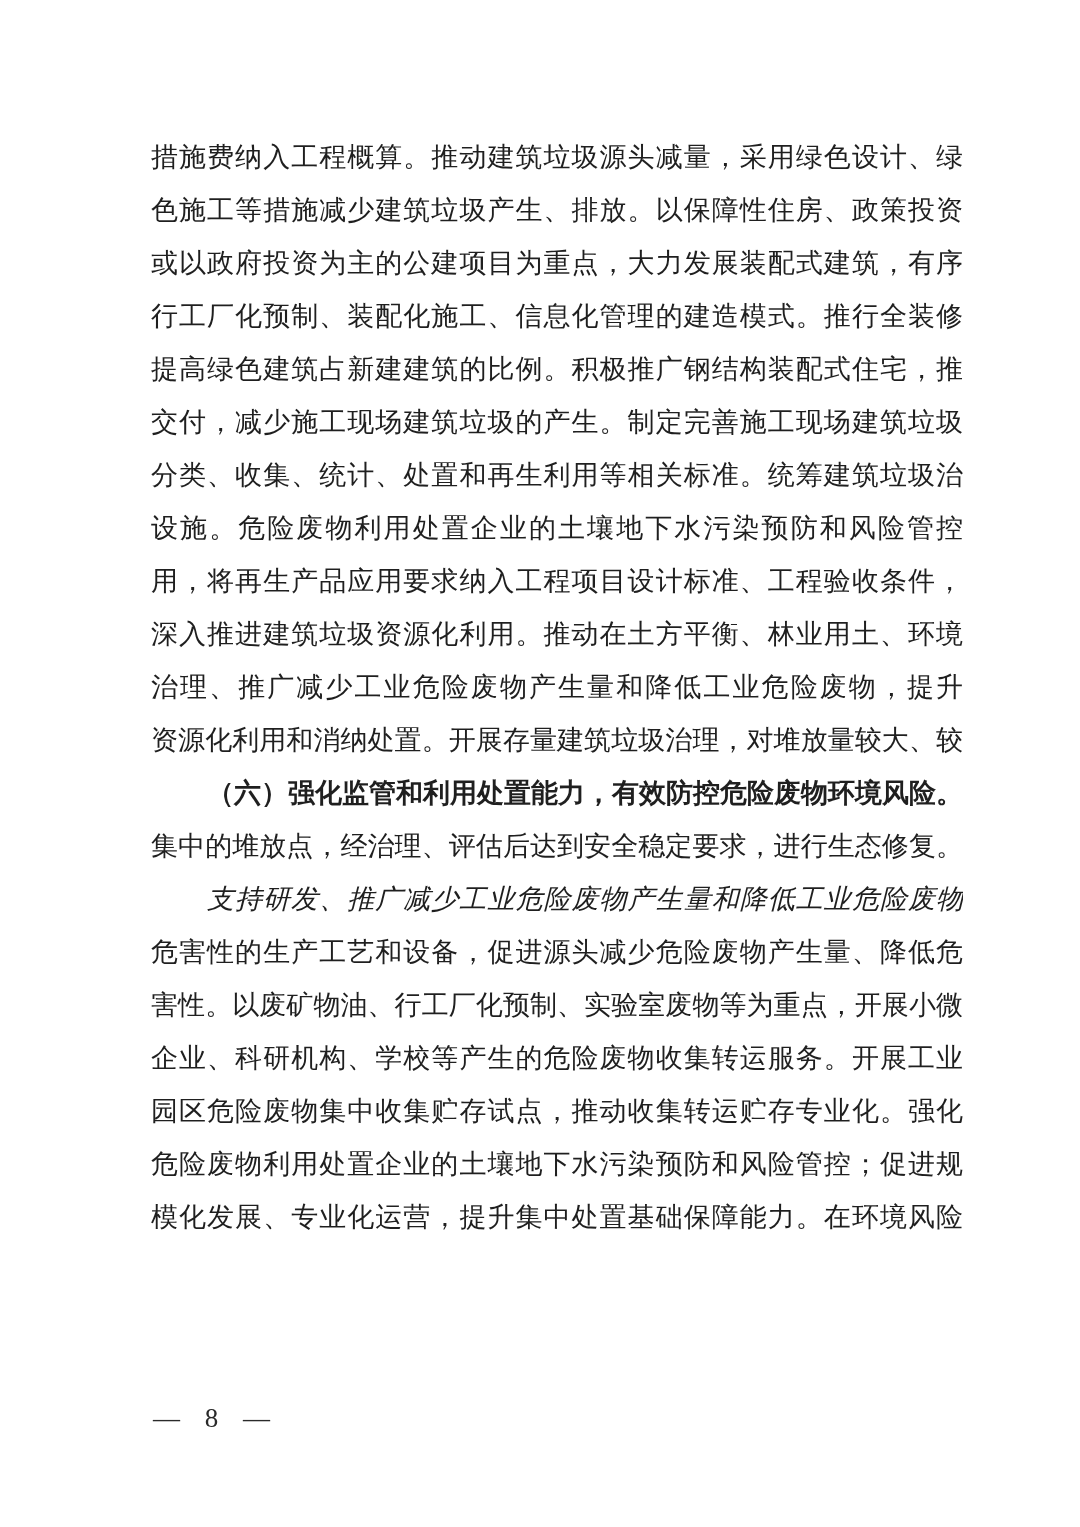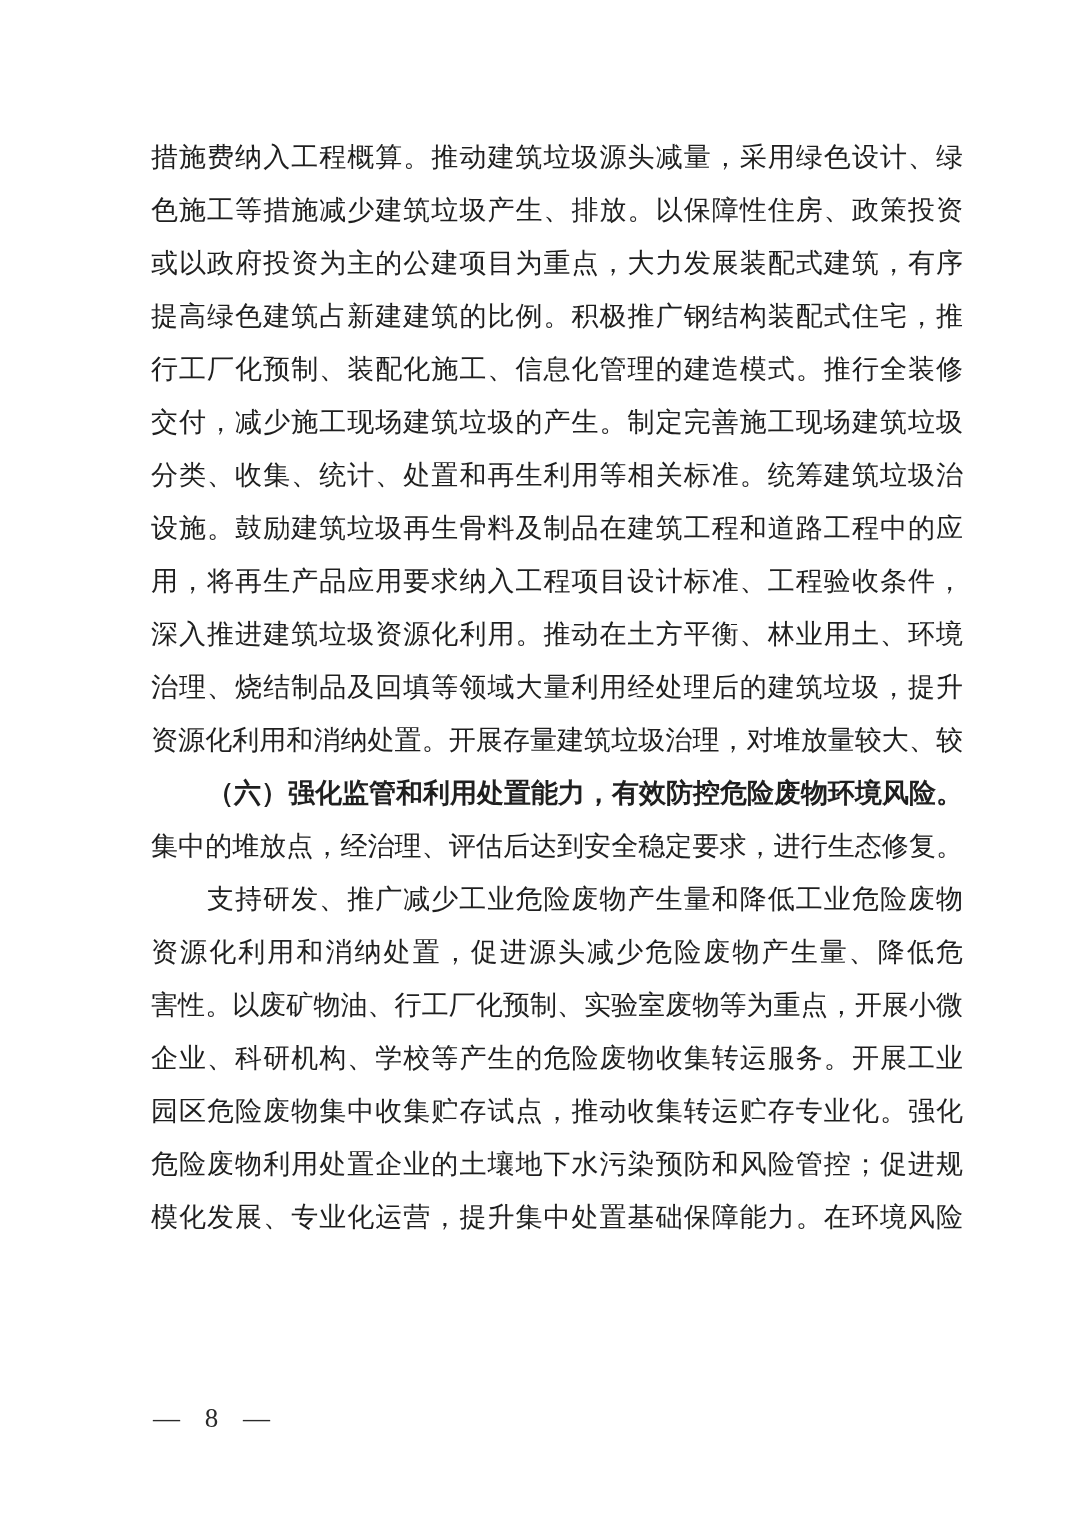--- a/index.html
+++ b/index.html
@@ -31,52 +31,53 @@
     text-align-last: justify;
     overflow: hidden;
   }
   .line.heading {
     font-weight: 700;
     text-indent: 56px;
     font-family: "Liberation Sans", sans-serif;
   }
   .line.indent {
     text-indent: 56px;
+    font-style: italic;
   }
   .footer {
     position: absolute;
     left: 139px;
     top: 1403px;
     font-size: 27px;
     letter-spacing: 2px;
     word-spacing: 14px;
     color: #2a2a2a;
   }
 </style>
 </head>
 <body>
 
 <div class="page">
   <div class="content">
     <div class="line">措施费纳入工程概算。推动建筑垃圾源头减量，采用绿色设计、绿</div>
     <div class="line">色施工等措施减少建筑垃圾产生、排放。以保障性住房、政策投资</div>
     <div class="line">或以政府投资为主的公建项目为重点，大力发展装配式建筑，有序</div>
+    <div class="line">行工厂化预制、装配化施工、信息化管理的建造模式。推行全装修</div>
     <div class="line">提高绿色建筑占新建建筑的比例。积极推广钢结构装配式住宅，推</div>
-    <div class="line">行工厂化预制、装配化施工、信息化管理的建造模式。推行全装修</div>
     <div class="line">交付，减少施工现场建筑垃圾的产生。制定完善施工现场建筑垃圾</div>
     <div class="line">分类、收集、统计、处置和再生利用等相关标准。统筹建筑垃圾治</div>
-    <div class="line">设施。鼓励建筑垃圾再生骨料及制品在建筑工程和道路工程中的应</div>
+    <div class="line">设施。危险废物利用处置企业的土壤地下水污染预防和风险管控</div>
     <div class="line">用，将再生产品应用要求纳入工程项目设计标准、工程验收条件，</div>
     <div class="line">深入推进建筑垃圾资源化利用。推动在土方平衡、林业用土、环境</div>
-    <div class="line">治理、烧结制品及回填等领域大量利用经处理后的建筑垃圾，提升</div>
+    <div class="line">治理、推广减少工业危险废物产生量和降低工业危险废物，提升</div>
     <div class="line">资源化利用和消纳处置。开展存量建筑垃圾治理，对堆放量较大、较</div>
     <div class="line heading">（六）强化监管和利用处置能力，有效防控危险废物环境风险。</div>
     <div class="line">集中的堆放点，经治理、评估后达到安全稳定要求，进行生态修复。</div>
     <div class="line indent">支持研发、推广减少工业危险废物产生量和降低工业危险废物</div>
-    <div class="line">资源化利用和消纳处置，促进源头减少危险废物产生量、降低危</div>
+    <div class="line">危害性的生产工艺和设备，促进源头减少危险废物产生量、降低危</div>
     <div class="line">害性。以废矿物油、行工厂化预制、实验室废物等为重点，开展小微</div>
     <div class="line">企业、科研机构、学校等产生的危险废物收集转运服务。开展工业</div>
     <div class="line">园区危险废物集中收集贮存试点，推动收集转运贮存专业化。强化</div>
     <div class="line">危险废物利用处置企业的土壤地下水污染预防和风险管控；促进规</div>
     <div class="line">模化发展、专业化运营，提升集中处置基础保障能力。在环境风险</div>
   </div>
   <div class="footer">— 8 —</div>
 </div>
 
 </body></html>

